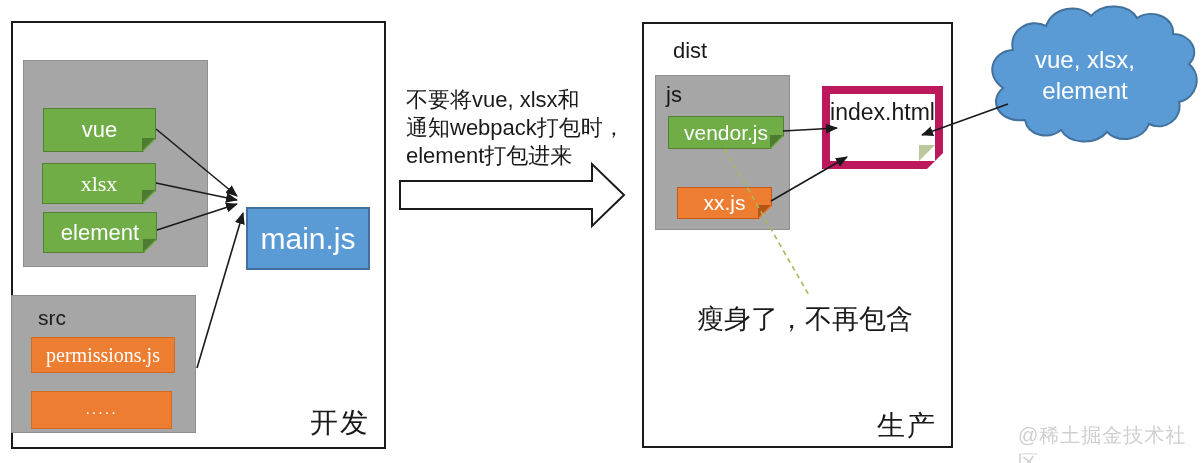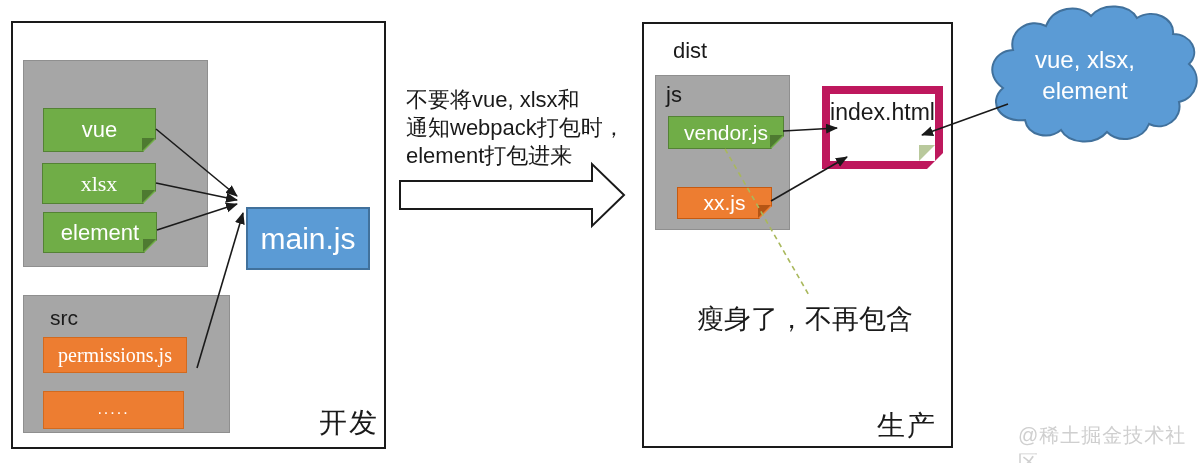--- a/index.html
+++ b/index.html
@@ -62,39 +62,39 @@
                color:#cfcfcf; letter-spacing:1px; }
 
   svg.overlay { position:absolute; left:0; top:0; width:1201px; height:463px; pointer-events:none; }
 </style>
 </head>
 <body>
 
 <div class="stage">
 
   <div class="panel panel-dev">
-    <div class="panel-label" style="left:306px; top:381px;">开发</div>
+    <div class="panel-label" style="left:297px; top:381px;">开发</div>
   </div>
 
   <div class="graybox" style="left:23px; top:60px; width:185px; height:207px;">
     <div class="note note-green" style="left:19px; top:47px; width:113px; height:44px; font-size:22px; line-height:42px;">
       <span class="ntext">vue</span>
       <span class="fold"></span>
     </div>
     <div class="note note-green" style="left:18px; top:102px; width:114px; height:41px; font-size:22px; line-height:39px;font-family:Liberation Serif, serif;">
       <span class="ntext">xlsx</span>
       <span class="fold"></span>
     </div>
     <div class="note note-green" style="left:19px; top:151px; width:114px; height:41px; font-size:22px; line-height:39px;">
       <span class="ntext">element</span>
       <span class="fold"></span>
     </div>
   </div>
 
-  <div class="graybox" style="left:23px; top:295px; width:207px; height:138px;">
+  <div class="graybox" style="left:11px; top:295px; width:185px; height:138px;">
     <div class="gtitle" style="left:26px; top:10px;">src</div>
     <div class="rect-orange" style="left:19px; top:41px; width:144px; height:36px; font-size:20px; line-height:34px;font-family:Liberation Serif, serif;">
       <span>permissions.js</span>
     </div>
     <div class="rect-orange" style="left:19px; top:95px; width:141px; height:38px; font-size:16px; line-height:34px; letter-spacing:2px;">
       <span>.....</span>
     </div>
   </div>
 
   <div class="mainjs">

